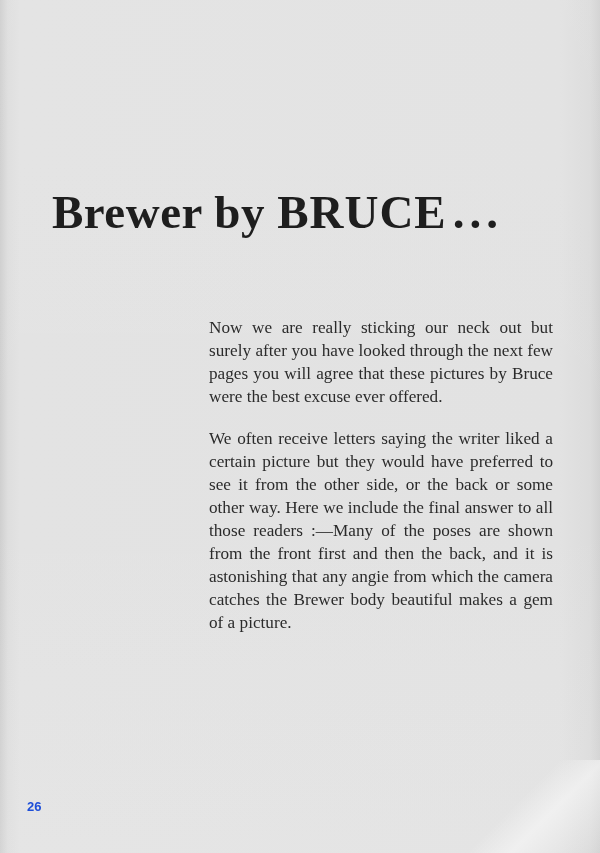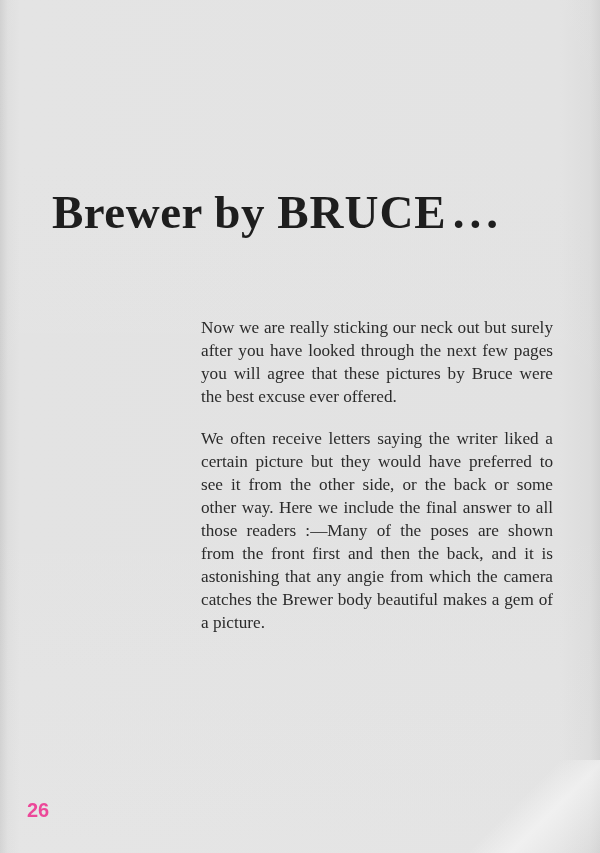--- a/index.html
+++ b/index.html
@@ -24,25 +24,25 @@
       font-size:47px; line-height:60px; font-weight:bold; color:#1e1e1e;
       white-space:nowrap; letter-spacing:0.5px;
     }
     .title .italic { }
     .title .caps { font-style:normal; letter-spacing:1px;font-family:Liberation Serif, serif; }
     .title .dots { font-style:normal; letter-spacing:5px; margin-left:6px; }
     .body-text {
       position:absolute; left:201px; top:316px; width:352px;
       font-size:17.2px; line-height:23px; color:#2b2b2b;
     }
-    .body-text p { margin:0 0 19px 0; text-indent:0; text-align:justify; text-align-last:left; }
+    .body-text p { margin:0 0 19px 8px; text-indent:0; text-align:justify; text-align-last:left; }
     .page-number {
       position:absolute; left:27px; top:799px;
       font-family: "Liberation Sans", "DejaVu Sans", sans-serif;
-      font-weight:bold; font-size:20px; color:#ec4899;
+      font-weight:bold; font-size:13px; color:#1d4ed8;
     }
   </style>
 </head>
 <body>
 
 <div class="page-shade"></div>
 
 <h1 class="title">
   <span class="italic">Brewer by</span>
   <span class="caps">BRUCE</span><span class="dots">...</span>

